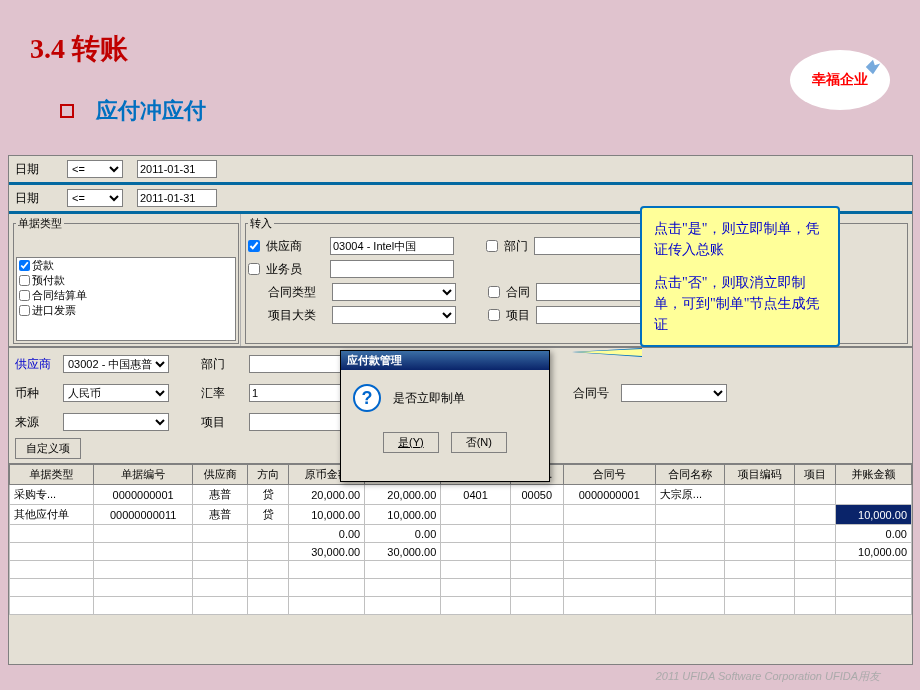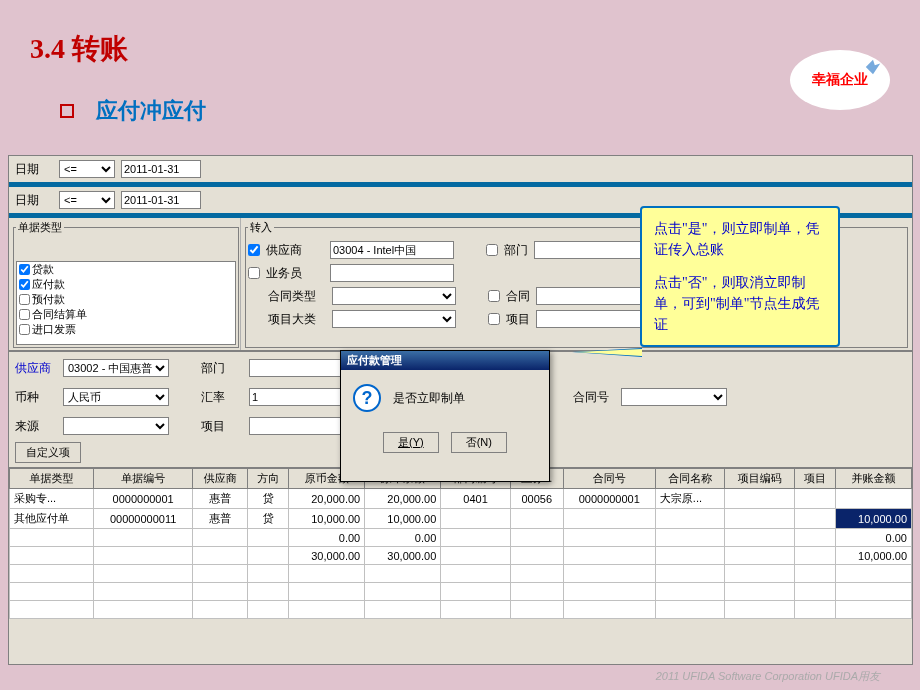--- a/index.html
+++ b/index.html
@@ -10,21 +10,21 @@
 .subtitle-row { display: flex; align-items: center; gap: 22px; margin-top: 28px; margin-left: 30px; }
 .subtitle-bullet { width: 14px; height: 14px; border: 2px solid #c00000; }
 .subtitle-text { color: #0070c0; font-size: 22px; font-weight: bold; font-family: "Microsoft YaHei"; }
 
 .logo-badge { position: absolute; top: 50px; right: 30px; width: 100px; height: 60px; background: #fff; border-radius: 50%; display: flex; align-items: center; justify-content: center; }
 .logo-badge span { color: #ff0000; font-weight: bold; font-size: 14px; }
 .logo-bird { position: absolute; right: 8px; top: 8px; width: 18px; height: 18px; }
 
 .app-window { position: absolute; top: 155px; left: 8px; width: 905px; height: 510px; background: #e4e0d5; border: 1px solid #808080; }
 
-.filter-row { display: flex; align-items: center; gap: 6px; padding: 4px 6px; border-bottom: 5px solid #0369a1; }
+.filter-row { display: flex; align-items: center; gap: 14px; padding: 4px 6px; border-bottom: 3px solid #0369a1; }
 .filter-row label { width: 38px; }
 .cmb { border: 1px solid #808080; background: #fff; height: 18px; font-size: 11px; }
 .txt { border: 1px solid #808080; background: #fff; height: 18px; padding: 0 2px; font-size: 11px; }
 .cmb-op { width: 56px; }
 .txt-date { width: 80px; }
 
 .mid-panel { display: flex; border-bottom: 1px solid #808080; }
 .doctype-group { width: 232px; padding: 2px 4px; border-right: 1px solid #b0b0b0; }
 .fieldset { border: 1px solid #808080; padding: 2px; }
 .fieldset-legend { font-size: 11px; padding: 0 2px; }
@@ -103,24 +103,20 @@
   </div>
 
   <div class="mid-panel">
     <div class="doctype-group">
       <fieldset class="fieldset">
         <legend class="fieldset-legend">单据类型</legend>
         <div class="list-box">
           <div class="list-item">
               <input type="checkbox" checked="" style="">
               <span>贷款</span>
-            </div>
-          <div class="list-item">
-              <input type="checkbox" checked="" style="">
-              <span>应付款</span>
             </div>
           <div class="list-item">
               <input type="checkbox" style="">
               <span>预付款</span>
             </div>
           <div class="list-item">
               <input type="checkbox" style="">
               <span>合同结算单</span>
             </div>
           <div class="list-item">
@@ -228,21 +224,21 @@
         </thead>
       <tbody>
         <tr>
           <td>采购专...</td>
             <td class="ctr">0000000001</td>
             <td class="ctr">惠普</td>
             <td class="ctr">贷</td>
             <td class="num">20,000.00</td>
             <td class="num">20,000.00</td>
             <td class="ctr">0401</td>
-            <td class="ctr">00056</td>
+            <td class="ctr">00050</td>
             <td class="ctr">0000000001</td>
             <td>大宗原...</td>
             <td></td>
             <td></td>
             <td class="num"></td>
         </tr>
         <tr>
           <td>其他应付单</td>
             <td class="ctr">00000000011</td>
             <td class="ctr">惠普</td>

